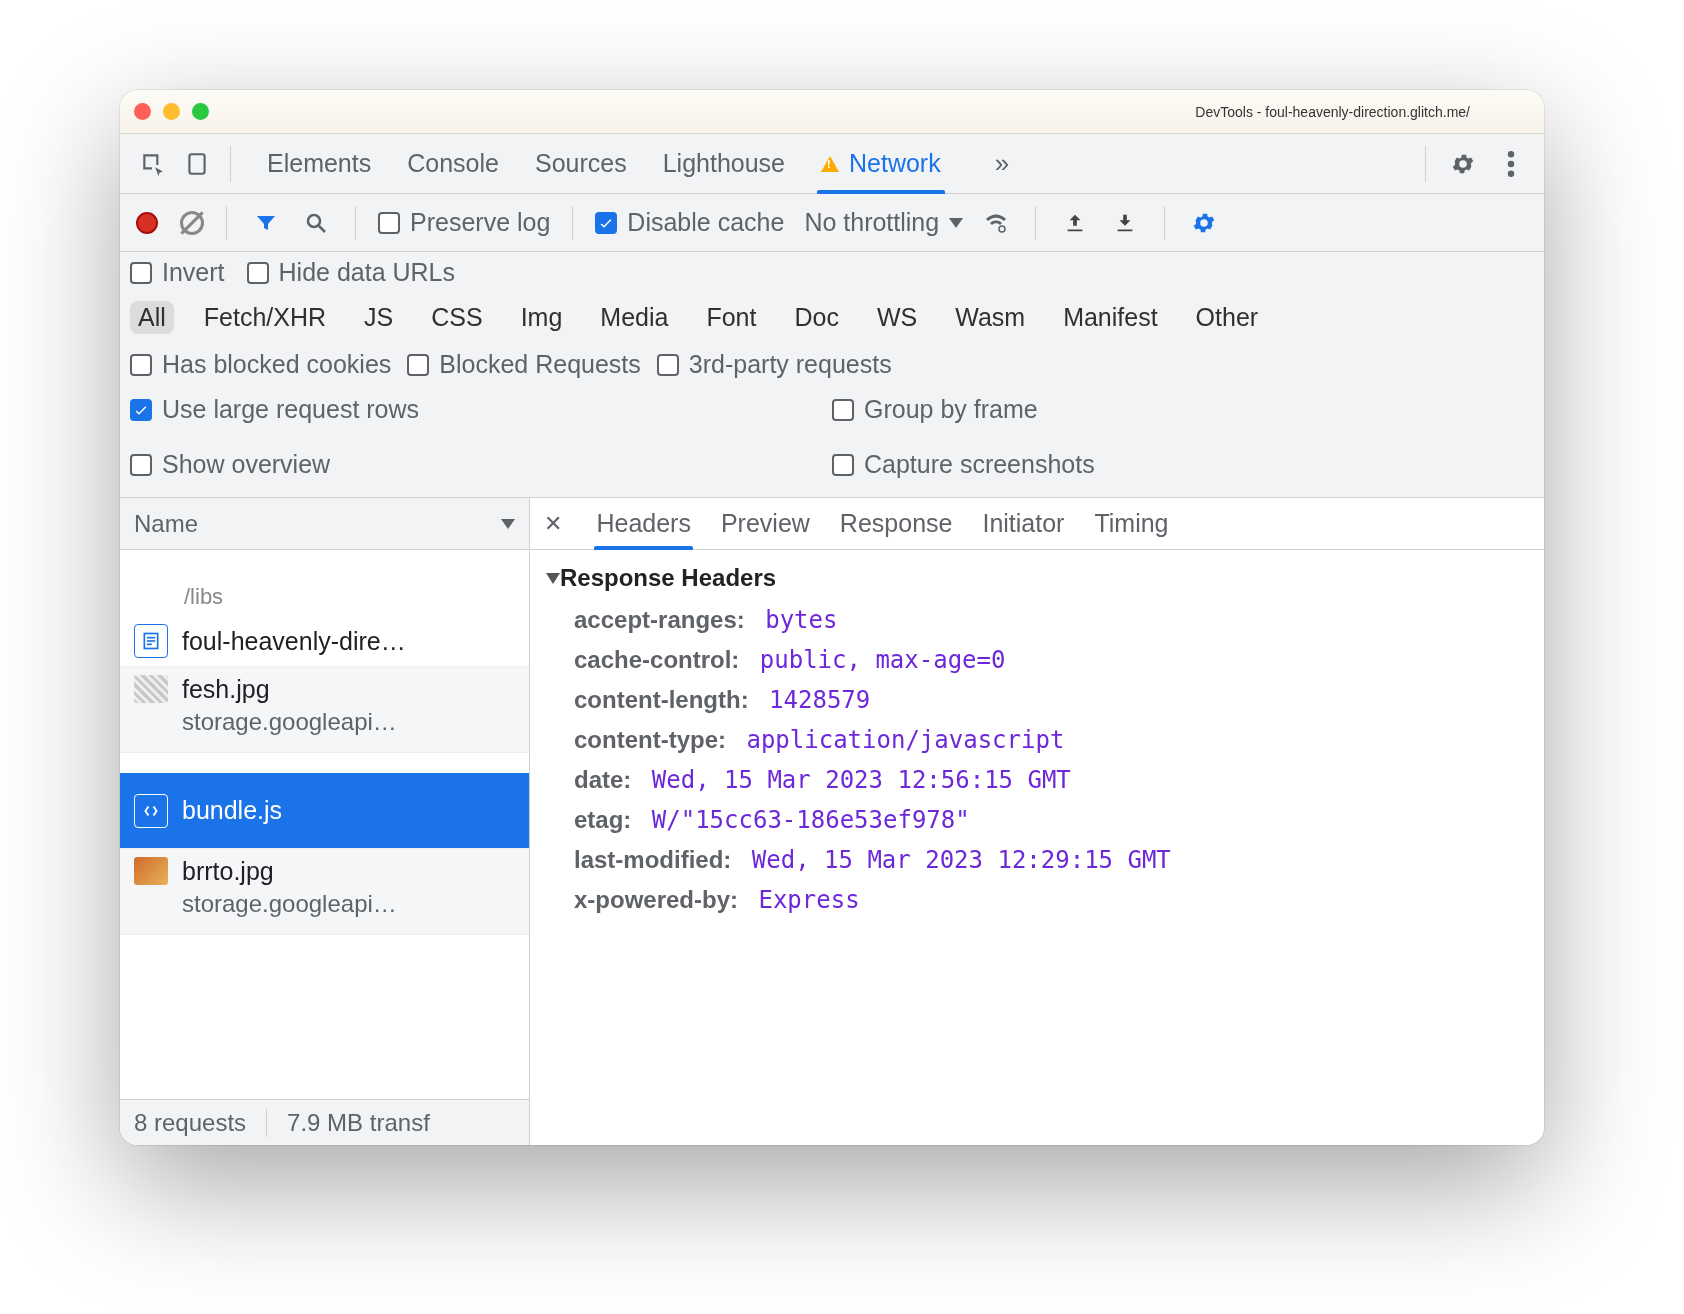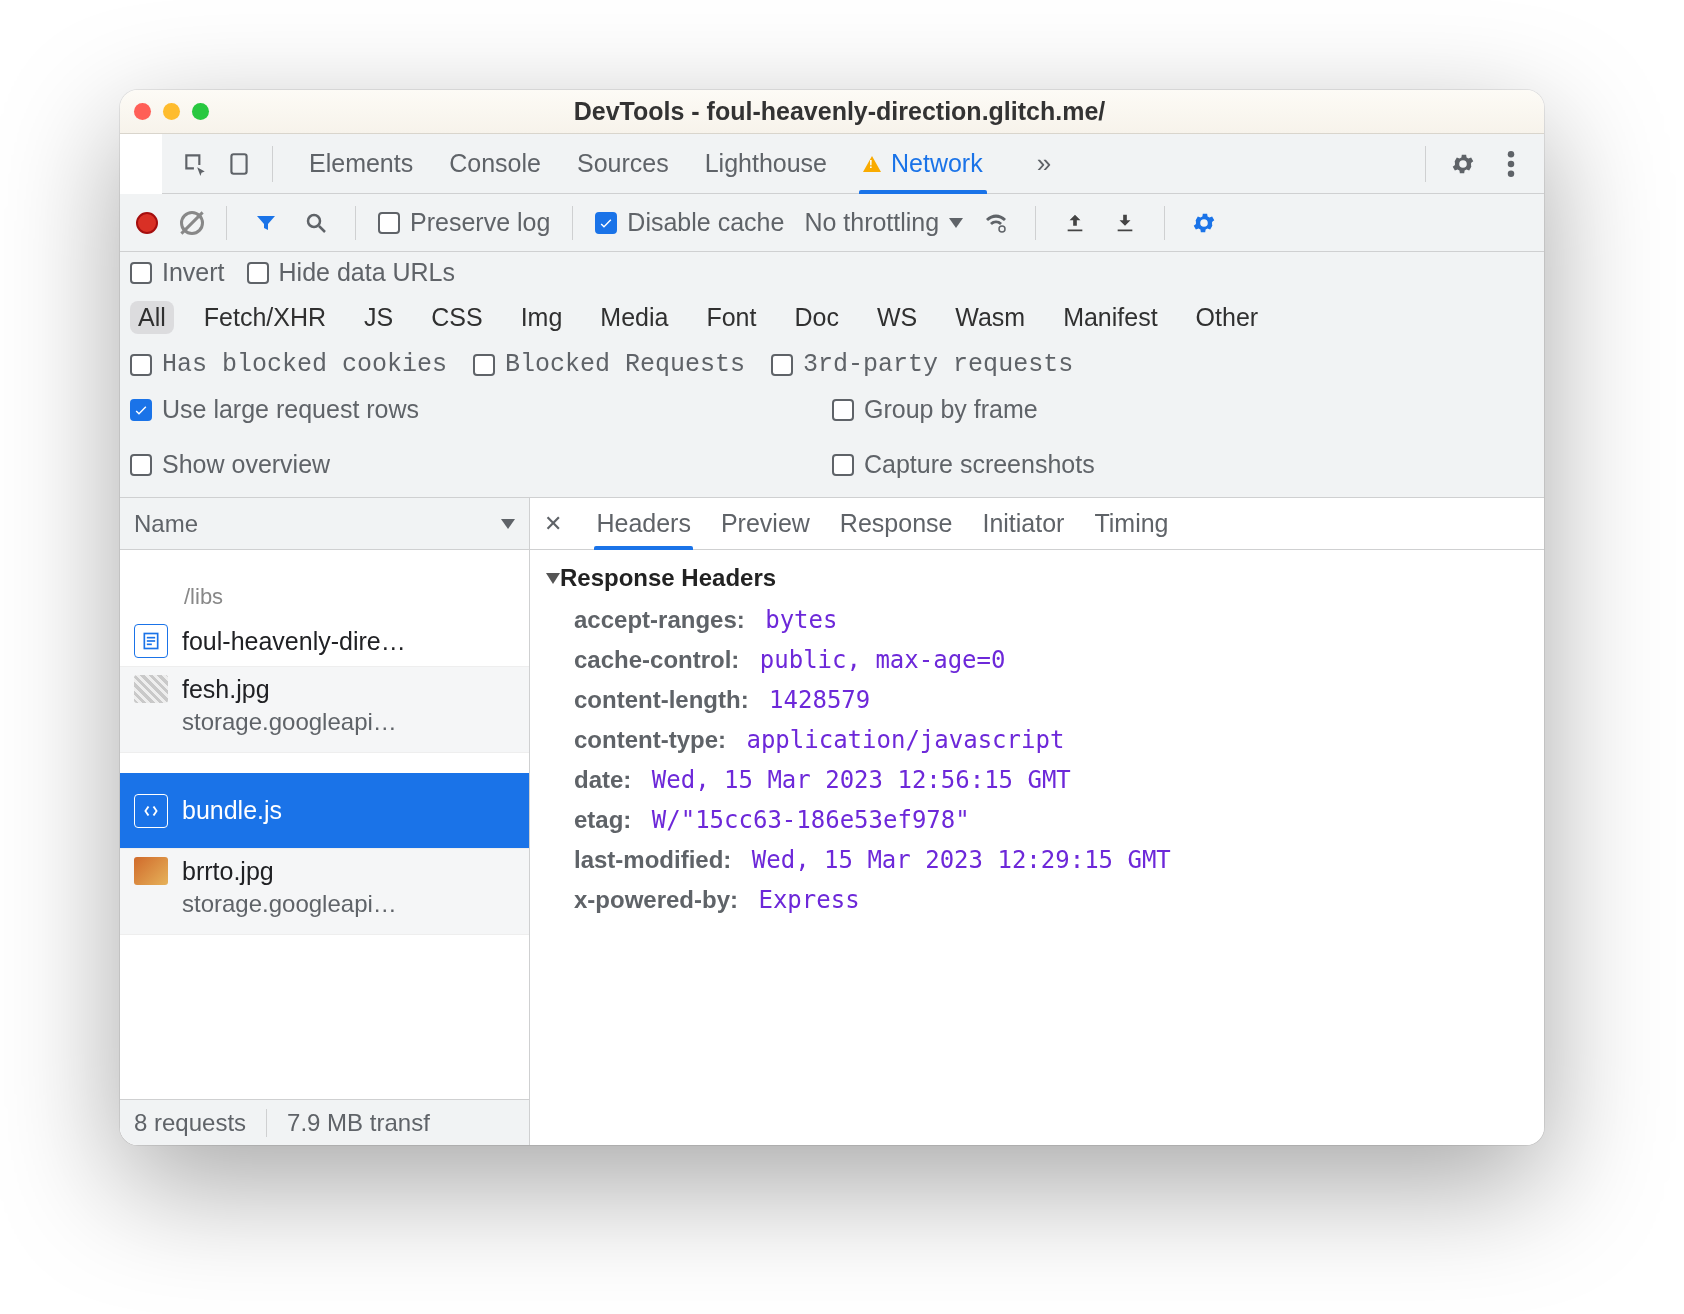--- a/index.html
+++ b/index.html
@@ -12,24 +12,24 @@
     box-shadow: 0 40px 120px rgba(0,0,0,0.35), 0 0 0 1px rgba(0,0,0,0.08);
     background: #fff; overflow: hidden;
     display: flex; flex-direction: column;
   }
 
   
   .titlebar { height: 44px; background: linear-gradient(to bottom,#fdfbf6,#f7f3eb); display: flex; align-items: center; padding: 0 14px; border-bottom: 1px solid #d9d5cc; }
   .trafficlights { display: flex; gap: 12px; }
   .tl { width: 17px; height: 17px; border-radius: 50%; }
   .tl.red { background:#ff5f57; } .tl.yellow{background:#febc2e;} .tl.green{background:#28c840;}
-  .title { flex:1; text-align:center; font-size: 25px; font-weight: 700; color:#333; }
-
-  
-  .main-tabs { height: 60px; background:#f1f3f4; display:flex; align-items:center; border-bottom:1px solid #cfd0d1; padding: 0 6px; margin-left: 42px; }
+  .title { flex:1; text-align:right; font-size: 14px; font-weight: 400; color:#333; }
+
+  
+  .main-tabs { height: 60px; background:#f1f3f4; display:flex; align-items:center; border-bottom:1px solid #cfd0d1; padding: 0 6px; }
   .left-icons { display:flex; align-items:center; gap: 10px; padding: 0 10px; }
   .ico-btn { width: 34px; height: 34px; display:flex; align-items:center; justify-content:center; color:#5f6368; }
   .tabbar { display:flex; align-items:center; gap: 36px; height:100%; margin-left: 20px;}
   .tab { font-size: 25px; color:#5f6368; height:100%; display:flex; align-items:center; gap:6px; position:relative; }
   .tab.active { color:#1a73e8; }
   .tab.active::after { content:""; position:absolute; left:-4px; right:-4px; bottom:-1px; height:4px; background:#1a73e8; border-radius: 2px 2px 0 0;}
   .warn-tri { width:0;height:0;border-left:9px solid transparent;border-right:9px solid transparent;border-bottom:16px solid #f9ab00; position:relative; margin-right:4px;}
   .warn-tri::after { content:"!"; position:absolute; left:-3px; top:2px; font-size:11px; font-weight:700; color:#fff;}
   .more { font-size:26px; color:#5f6368; padding:0 18px;}
   .right-icons { margin-left:auto; display:flex; align-items:center; gap: 14px; padding-right:10px;}
@@ -56,21 +56,21 @@
   .gear-blue svg { color:#1a73e8;}
 
   
   .filterrow { background:#f1f3f4; display:flex; align-items:center; padding: 6px 10px 10px; gap: 22px; border-bottom:none;}
   .filter-input { width: 360px; height:40px; border:1px solid #d0d0d0; background:#fff; font-size:24px; color:#999; padding:0 12px;}
   
   .typerow { background:#f1f3f4; display:flex; align-items:center; gap: 22px; padding: 4px 10px 10px; font-size:25px; color:#303030;}
   .type-pill { padding:2px 8px; border-radius:8px;}
   .type-pill.active { background:#dcdcde;}
   
-  .checksrow { background:#f1f3f4; display:flex; align-items:center; gap: 26px; padding: 6px 10px; font-size:25px; color:#5f6368;font-family:Liberation Mono, monospace;}
+  .checksrow { background:#f1f3f4; display:flex; align-items:center; gap: 16px; padding: 6px 10px; font-size:25px; color:#5f6368;}
   .checksrow2 { background:#f1f3f4; display:flex; padding: 10px 10px 18px; font-size:25px; color:#5f6368;}
   .col { flex:1; display:flex; flex-direction:column; gap:26px;}
   .settings-end { border-bottom:1px solid #cfd0d1;}
 
   
   .split { flex:1; display:flex; min-height:0;}
   .leftpane { width:410px; border-right:1px solid #cfd0d1; display:flex; flex-direction:column; background:#fff;gap:32px;}
   .colhdr { height:52px; border-bottom:1px solid #cfd0d1; display:flex; align-items:center; justify-content:space-between; padding:0 14px; font-size:24px; color:#5f6368; background:#f1f3f4;}
   .sort-caret { width:0;height:0;border-left:7px solid transparent;border-right:7px solid transparent;border-top:10px solid #5f6368;}
   .reqlist { flex:1; overflow:hidden;}

